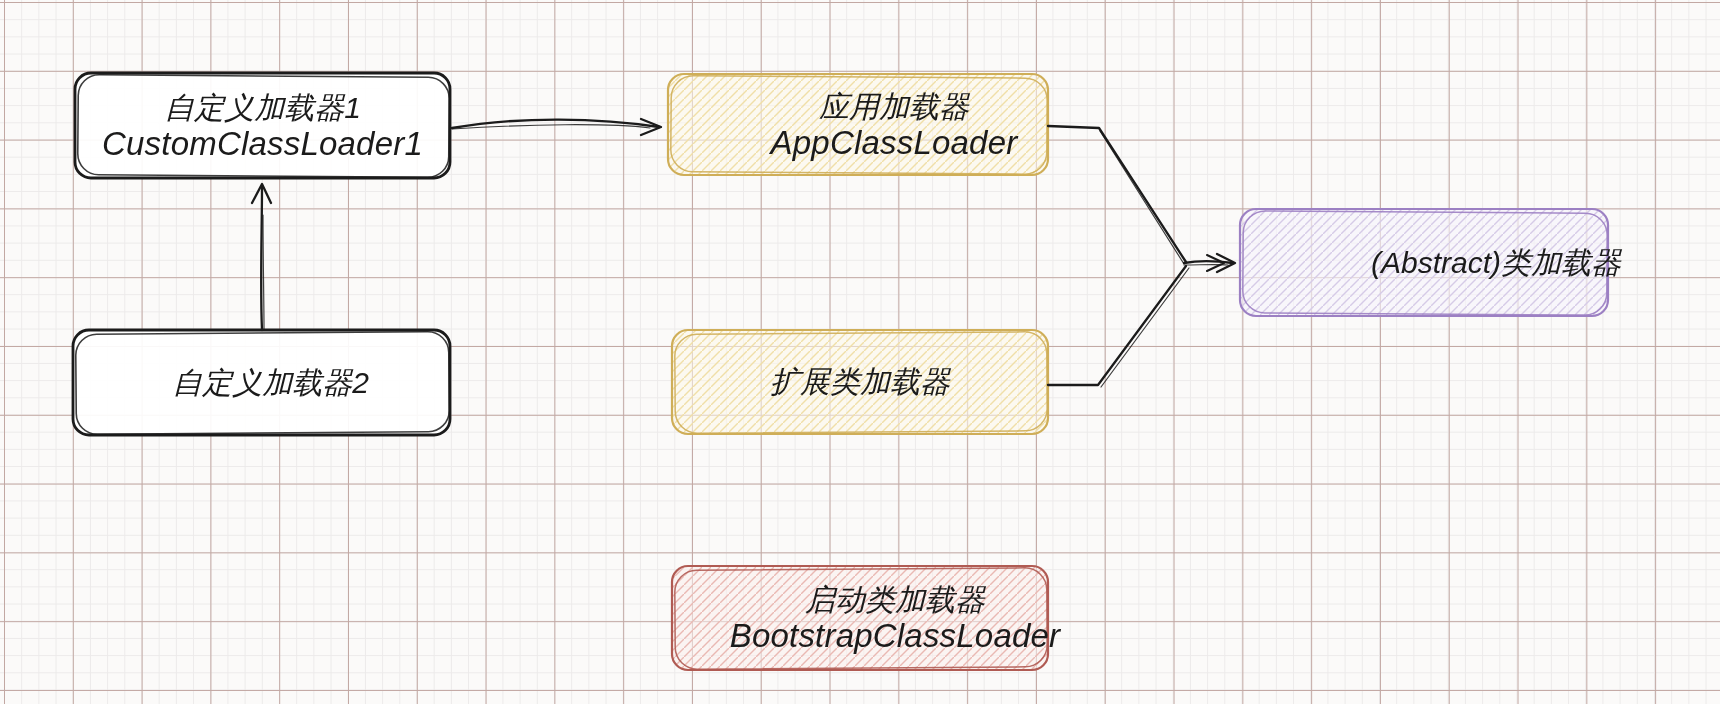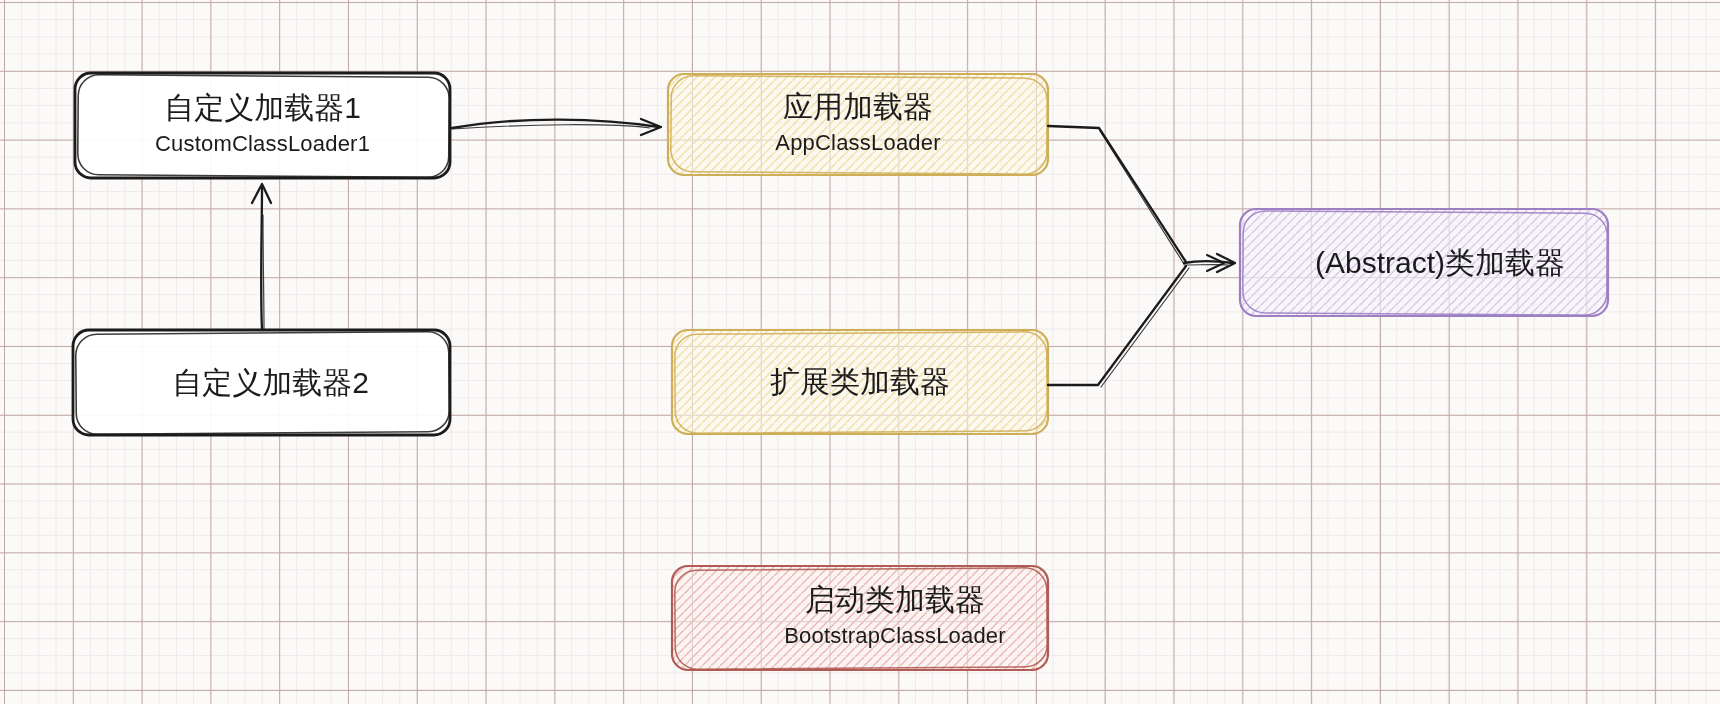--- a/index.html
+++ b/index.html
@@ -9,31 +9,32 @@
     overflow:hidden;
     background-color:#fbfaf9;
     background-image:
       linear-gradient(#c2a8a3 1px, transparent 1px),
       linear-gradient(90deg, #c2a8a3 1px, transparent 1px),
       linear-gradient(#eceaea 1px, transparent 1px),
       linear-gradient(90deg, #eceaea 1px, transparent 1px);
     background-size:68.8px 68.8px, 68.8px 68.8px, 17.2px 17.2px, 17.2px 17.2px;
     background-position:4px 2px, 4px 2px, 4px 2px, 4px 2px;
     font-family:"Liberation Sans", sans-serif;
+    font-style:italic;
   }
   #shapes{position:absolute;left:0;top:0;}
   .node-label{
     position:absolute;
     display:flex;flex-direction:column;justify-content:center;align-items:center;
     text-align:center;color:#1b1b1b;
     line-height:36px;
     pointer-events:none;
   }
   .node-label .zh{font-size:30px;}
-  .node-label .en{font-size:22px;letter-spacing:0.2px;}
+  .node-label .en{font-size:33px;letter-spacing:0.2px;}
 </style>
 </head>
 <body>
 
 <div id="stage">
 
   <svg id="shapes" width="1720" height="704" viewBox="0 0 1720 704">
     <defs>
       <pattern id="hatchYellow" width="9" height="9" patternUnits="userSpaceOnUse">
         <path d="M-2,11 L11,-2" fill="none" stroke-width="1.4" stroke="#f0dfa8"></path>
@@ -118,30 +119,30 @@
 
   <div class="node-label" style="left:75px;top:73px;width:375px;height:105px;">
     <div class="zh">自定义加载器1</div>
     <div class="en">CustomClassLoader1</div>
   </div>
 
   <div class="node-label" style="left:73px;top:330px;width:395px;height:105px;">
     <div class="zh">自定义加载器2</div>
   </div>
 
-  <div class="node-label" style="left:668px;top:74px;width:380px;height:101px;">
+  <div class="node-label" style="left:704px;top:74px;width:380px;height:101px;">
     <div class="zh">应用加载器</div>
     <div class="en">AppClassLoader</div>
   </div>
 
   <div class="node-label" style="left:672px;top:330px;width:376px;height:104px;text-align:center;">
     <div class="zh">扩展类加载器</div>
   </div>
 
-  <div class="node-label" style="left:1256px;top:209px;width:368px;height:107px;">
+  <div class="node-label" style="left:1312px;top:209px;width:368px;height:107px;">
     <div class="zh">(Abstract)类加载器</div>
   </div>
 
   <div class="node-label" style="left:672px;top:566px;width:376px;height:104px;margin-left:35px;">
     <div class="zh">启动类加载器</div>
     <div class="en">BootstrapClassLoader</div>
   </div>
 
 </div>
 

